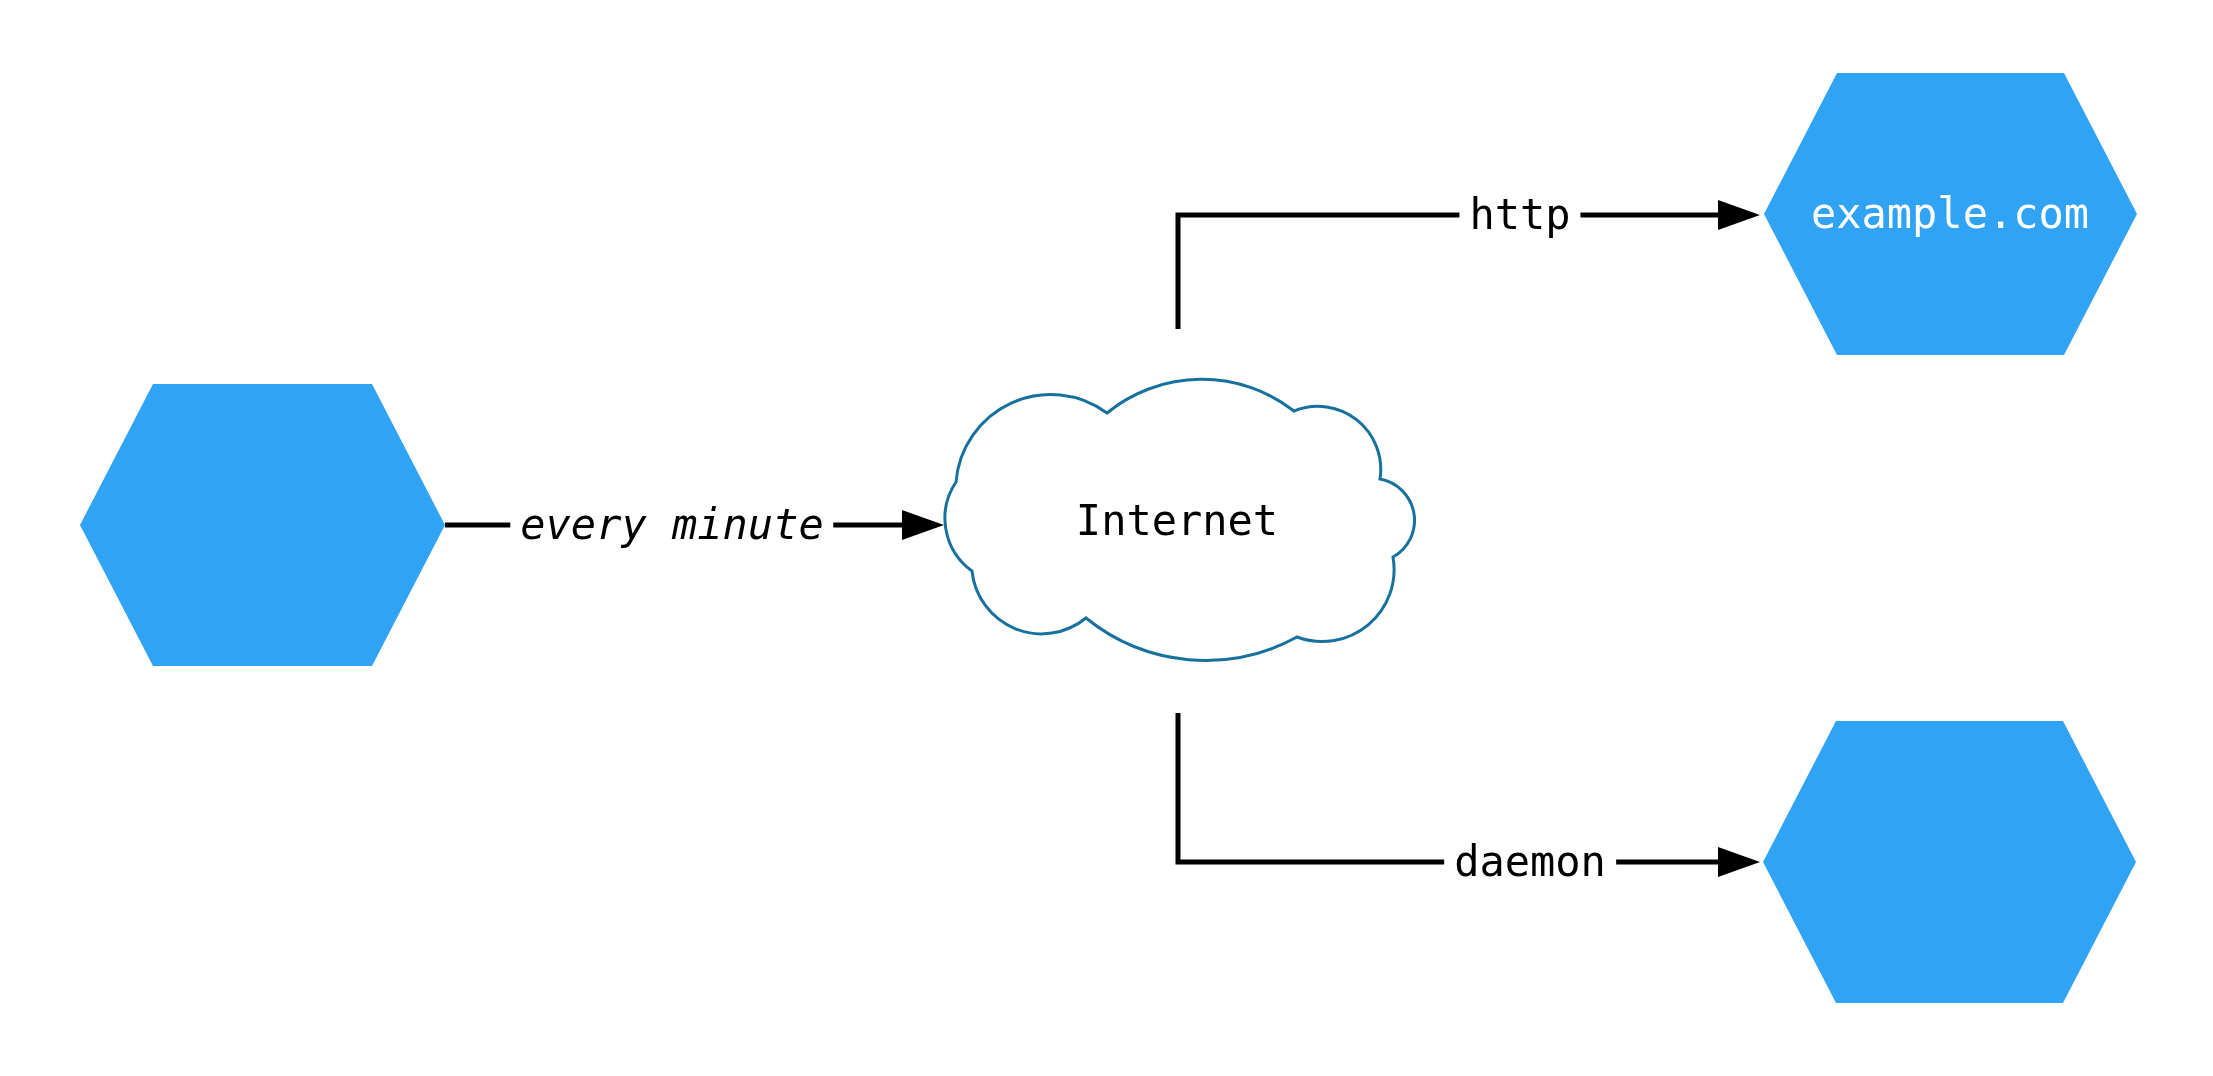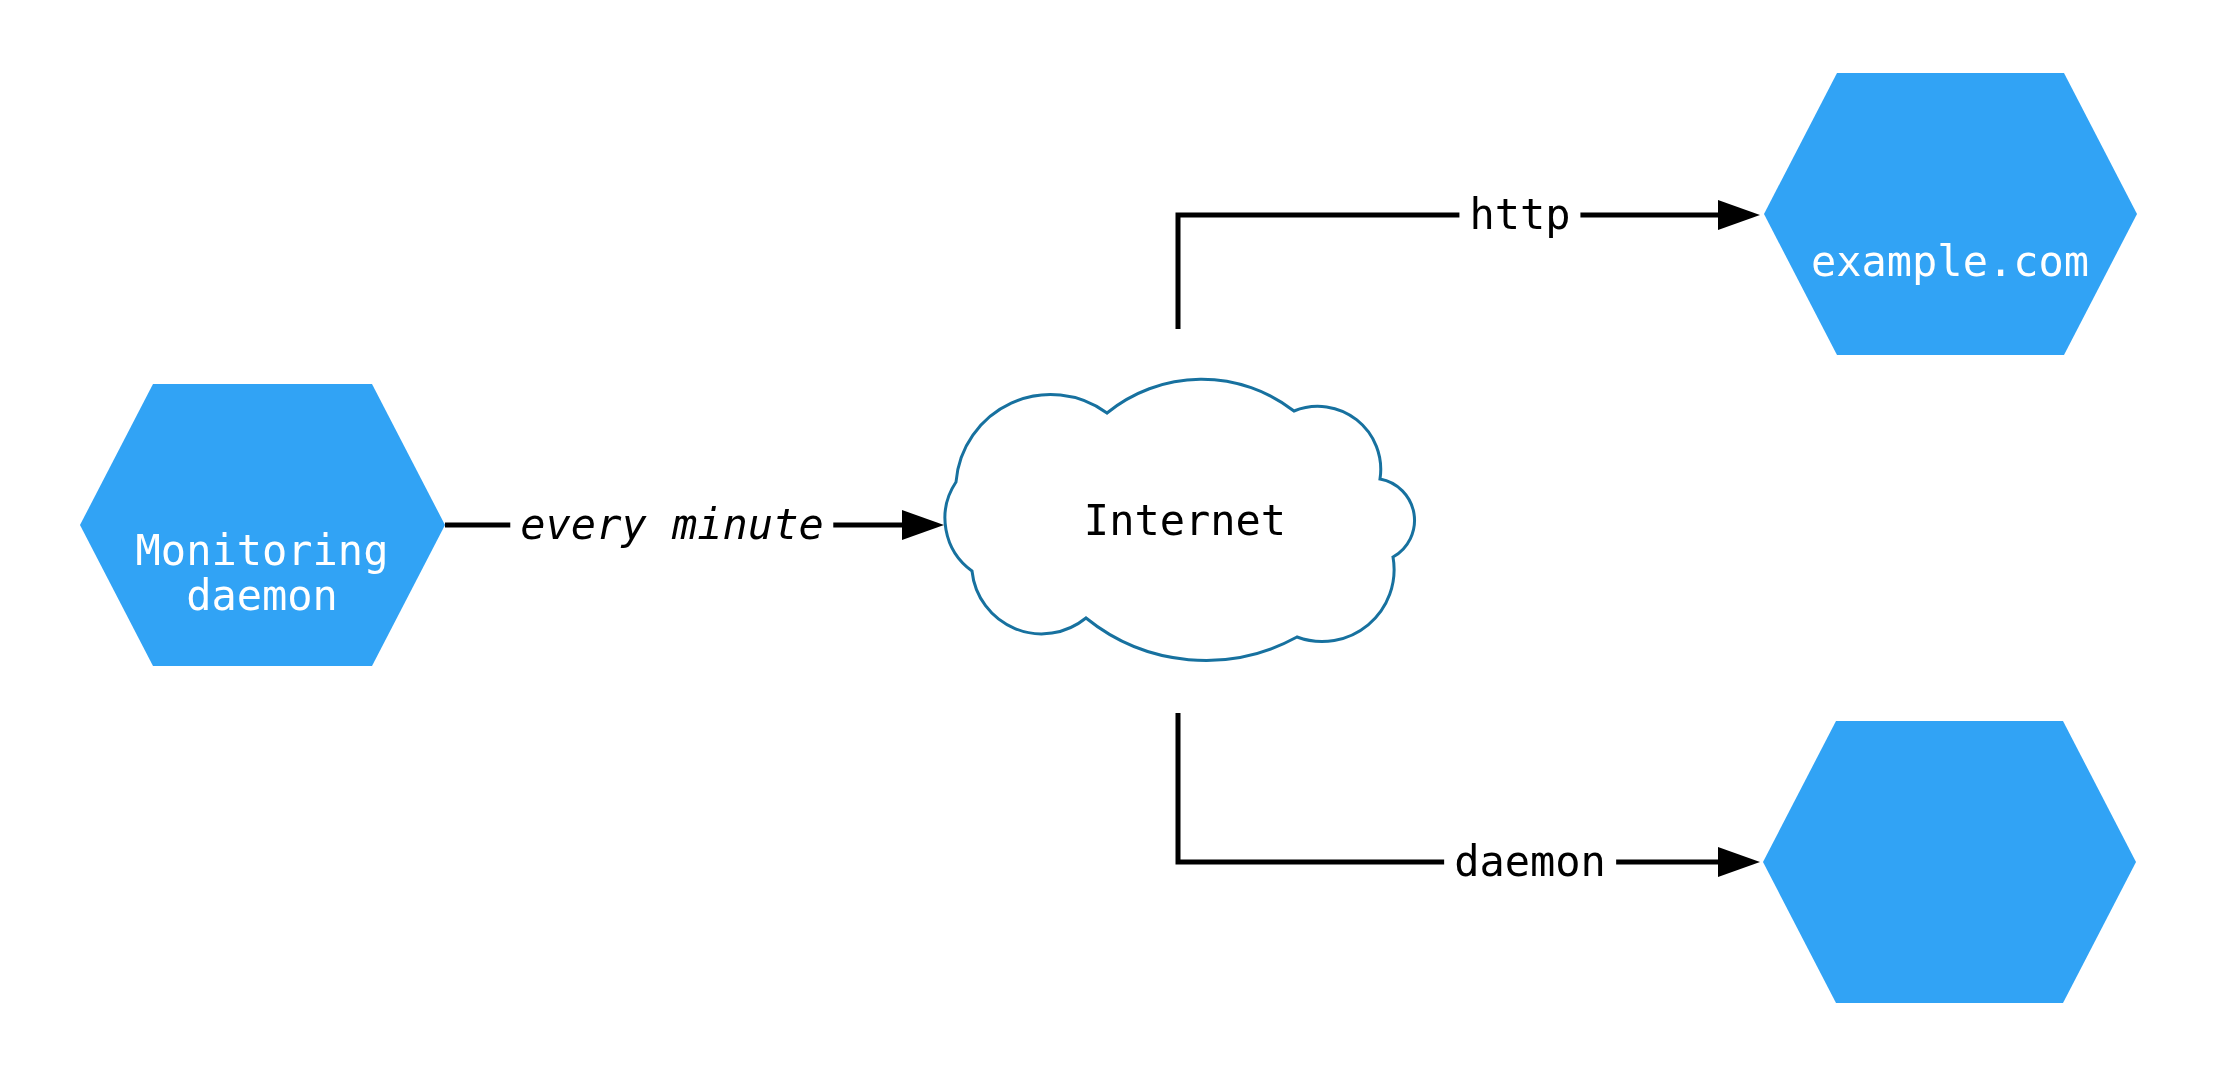--- a/index.html
+++ b/index.html
@@ -41,21 +41,20 @@
   .label {
     position: absolute;
     transform: translate(-50%, -50%);
     font-size: 42px;
     line-height: 1.08;
     white-space: nowrap;
     text-align: center;
   }
   .node-label {
     color: var(--node_text, #ffffff);
-    margin-top: 48px;
   }
   .node-label.wrap {
     white-space: normal;
     width: 320px;
   }
   .cloud-label {
     color: var(--edge_label_text, #000000);
   }
   .edge-label {
     color: var(--edge_label_text, #000000);
@@ -90,23 +89,22 @@
     <polygon class="arrow" points="1718,200 1760,215 1718,230"></polygon>
 
     <path class="edge" d="M 1178 713 V 862 H 1720"></path>
     <polygon class="arrow" points="1718,847 1760,862 1718,877"></polygon>
 
     <polygon class="hex" points="1764,214 1837,73 2064,73 2137,214 2064,355 1837,355"></polygon>
 
     <polygon class="hex" points="1763,862 1836,721 2063,721 2136,862 2063,1003 1836,1003"></polygon>
   </svg>
 
-  <div class="label node-label wrap" style="left:262px; top:525px;">Monitoring daemon</div>
 
-  <div class="label cloud-label" style="left:1177px; top:521px;margin-left:8px;">Internet</div>
+  <div class="label cloud-label" style="left:1177px; top:521px;">Internet</div>
 
   <div class="label node-label" style="left:1950px; top:214px;">example.com</div>
 
 
   <div class="label edge-label" style="left:672px; top:525px;font-style:italic;">every minute</div>
 
   <div class="label edge-label" style="left:1520px; top:215px;text-align:right;">http</div>
 
   <div class="label edge-label" style="left:1530px; top:862px;">daemon</div>
 

